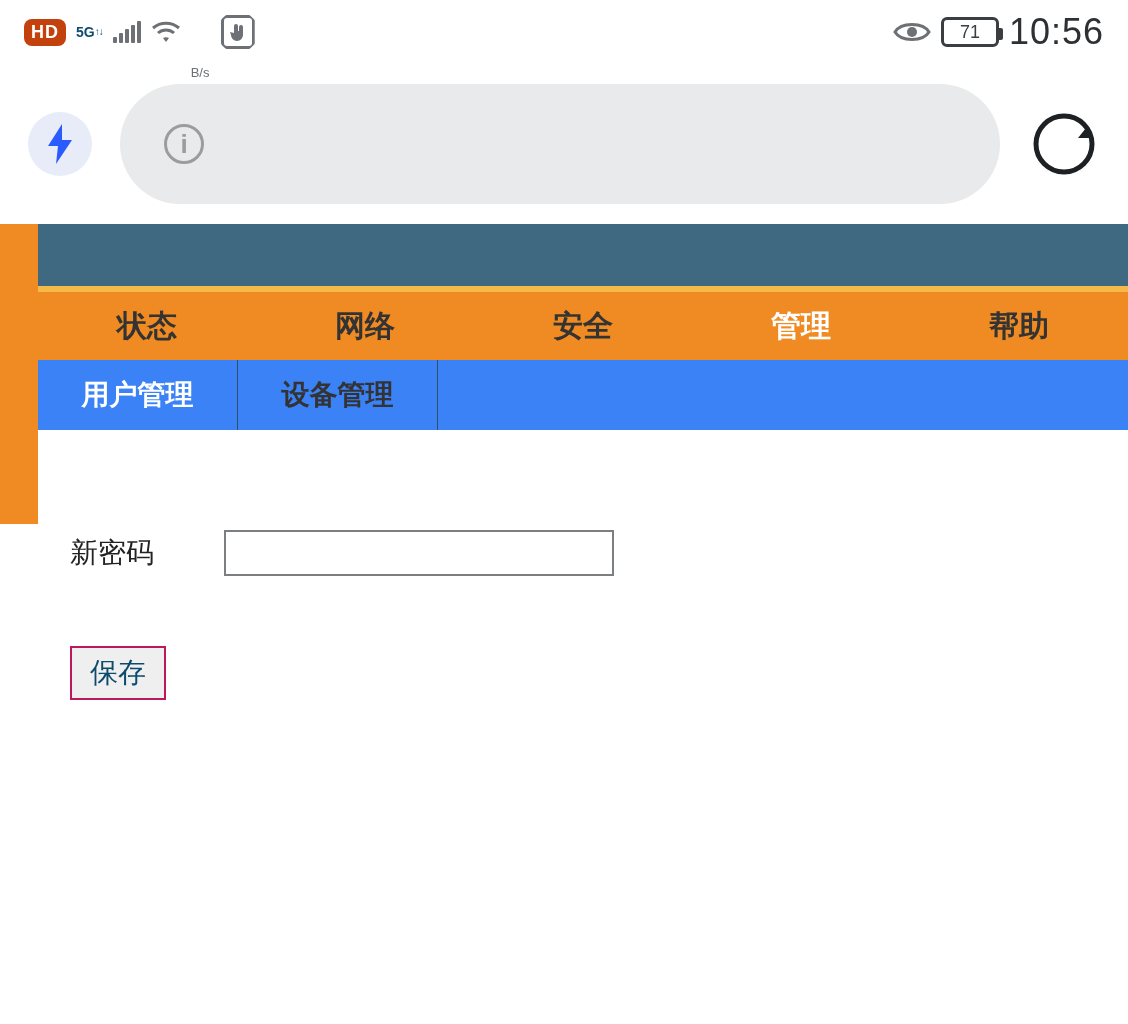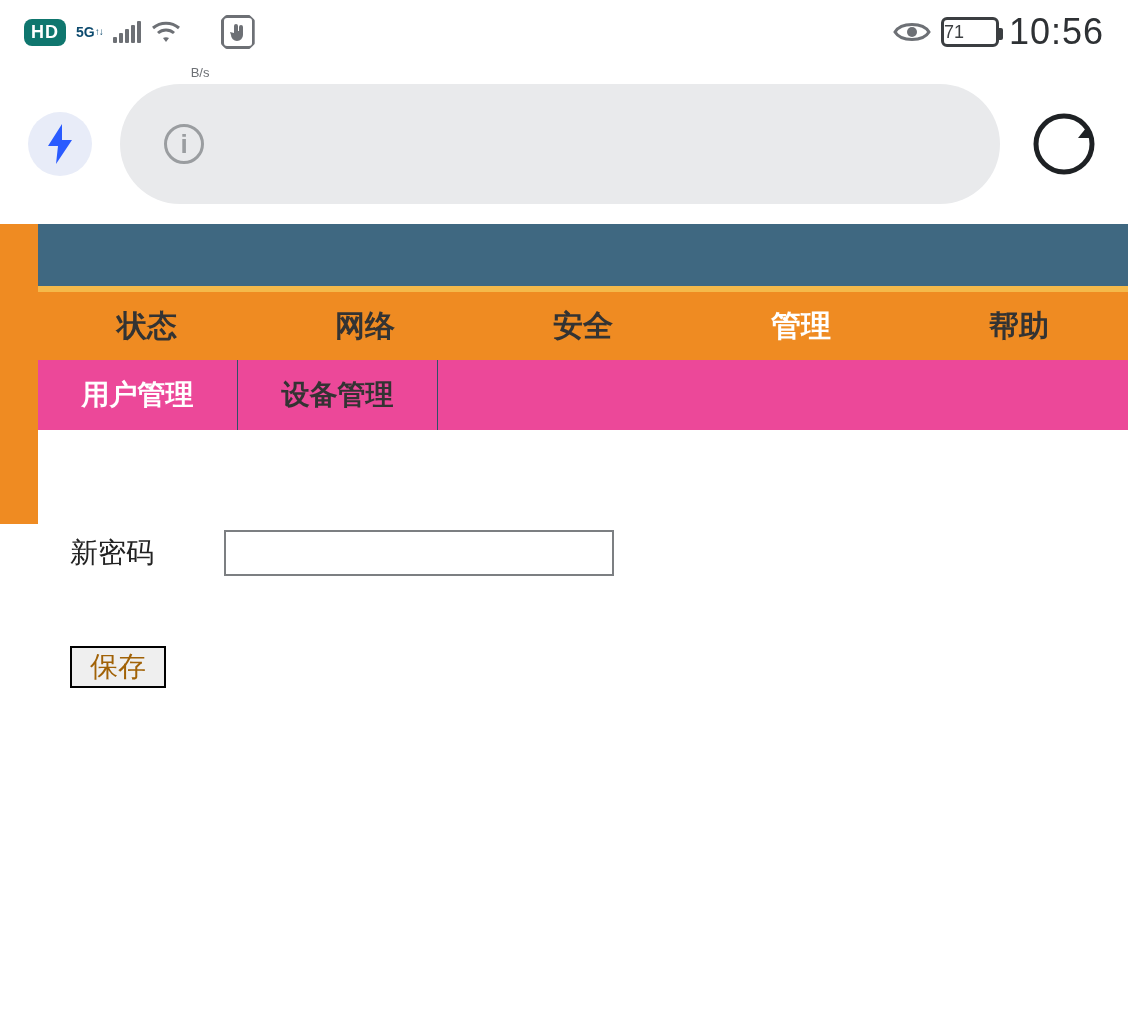--- a/index.html
+++ b/index.html
@@ -15,21 +15,21 @@
   .status-bar {
     height: 64px;
     display: flex;
     align-items: center;
     justify-content: space-between;
     padding: 0 24px;
     color: #44474a;
   }
   .status-left, .status-right { display: flex; align-items: center; gap: 10px; }
   .hd-badge {
-    background: #0f766e;
+    background: #c2410c;
     color: #fff;
     font-weight: 700;
     font-size: 18px;
     border-radius: 8px;
     padding: 3px 7px;
     letter-spacing: 1px;
   }
   .fiveg {
     font-size: 14px; font-weight: 600; line-height: 12px;
     display: flex; flex-direction: row; align-items: center;
@@ -45,21 +45,21 @@
   .rate { display:flex; flex-direction:column; line-height:16px; font-size:18px; color:#6d7075;gap:36px; }
   .rate .unit{font-size:13px;margin-top:30px;}
   .hand-icon {
     width: 34px; height: 34px; border: 3px solid #6d7075; border-radius:6px;
     display:flex; align-items:center; justify-content:center;
     clip-path: polygon(15% 0,85% 0,100% 15%,100% 85%,85% 100%,15% 100%,0 85%,0 15%);
   }
   .eye-icon svg{display:block;}
   .battery {
     width: 58px; height: 30px; border: 3px solid #3b3e41; border-radius: 6px;
-    position: relative; display:flex; align-items:center; justify-content:flex-start;
+    position: relative; display:flex; align-items:center; justify-content:center;
     font-size: 18px; font-weight: 500; color:#3b3e41;
   }
   .battery::after{
     content:""; position:absolute; right:-7px; top:8px; width:4px; height:12px;
     background:#3b3e41; border-radius:0 2px 2px 0;
   }
   .clock { font-size: 36px; font-weight: 400; color:#2e3134; letter-spacing:1px;}
 
   
   .browser-bar {
@@ -97,21 +97,21 @@
   .main-nav{
     height:68px; background:#ef8b22; margin-left:38px;
     display:flex; align-items:center;
     font-size:30px; font-weight:700; color:#333;
   }
   .main-nav .tab{
     flex:1; text-align:center; cursor:pointer;
   }
   .main-nav .tab.active{ color:#fff; }
   .sub-nav{
-    height:70px; background:#ec4899; margin-left:38px;
+    height:70px; background:#3b82f6; margin-left:38px;
     display:flex; align-items:center; font-size:28px; font-weight:600;
   }
   .sub-nav .stab{
     width:200px; text-align:center; color:#333; cursor:pointer;
     border-right:1px solid #2f5168; height:100%; display:flex; align-items:center; justify-content:center;
   }
   .sub-nav .stab.active{ color:#fff; }
 
   .content{
     padding:100px 0 0 70px;
@@ -123,23 +123,23 @@
   .form-row{
     display:flex; align-items:center; gap:24px; margin-bottom:60px;
   }
   .form-row label{ width:130px; }
   .form-row input{
     width:390px; height:46px; border:2px solid #7c7f82; background:#fff;
     font-size:24px; padding:0 8px;
   }
   .save-btn{
     margin-top:10px;
-    padding:0 18px; font-size:28px;
-    background:#efefef; border:2px solid #000000; cursor:pointer;
-    color:#a16207;
+    padding:6px 18px; font-size:28px;
+    background:#efefef; border:2px solid #be185d; cursor:pointer;
+    color:#0c4a6e;
   }
 </style>
 </head>
 <body>
 
 <div class="status-bar">
   <div class="status-left">
     <span class="hd-badge">HD</span>
     <div class="fiveg">
       <span>5G</span>

